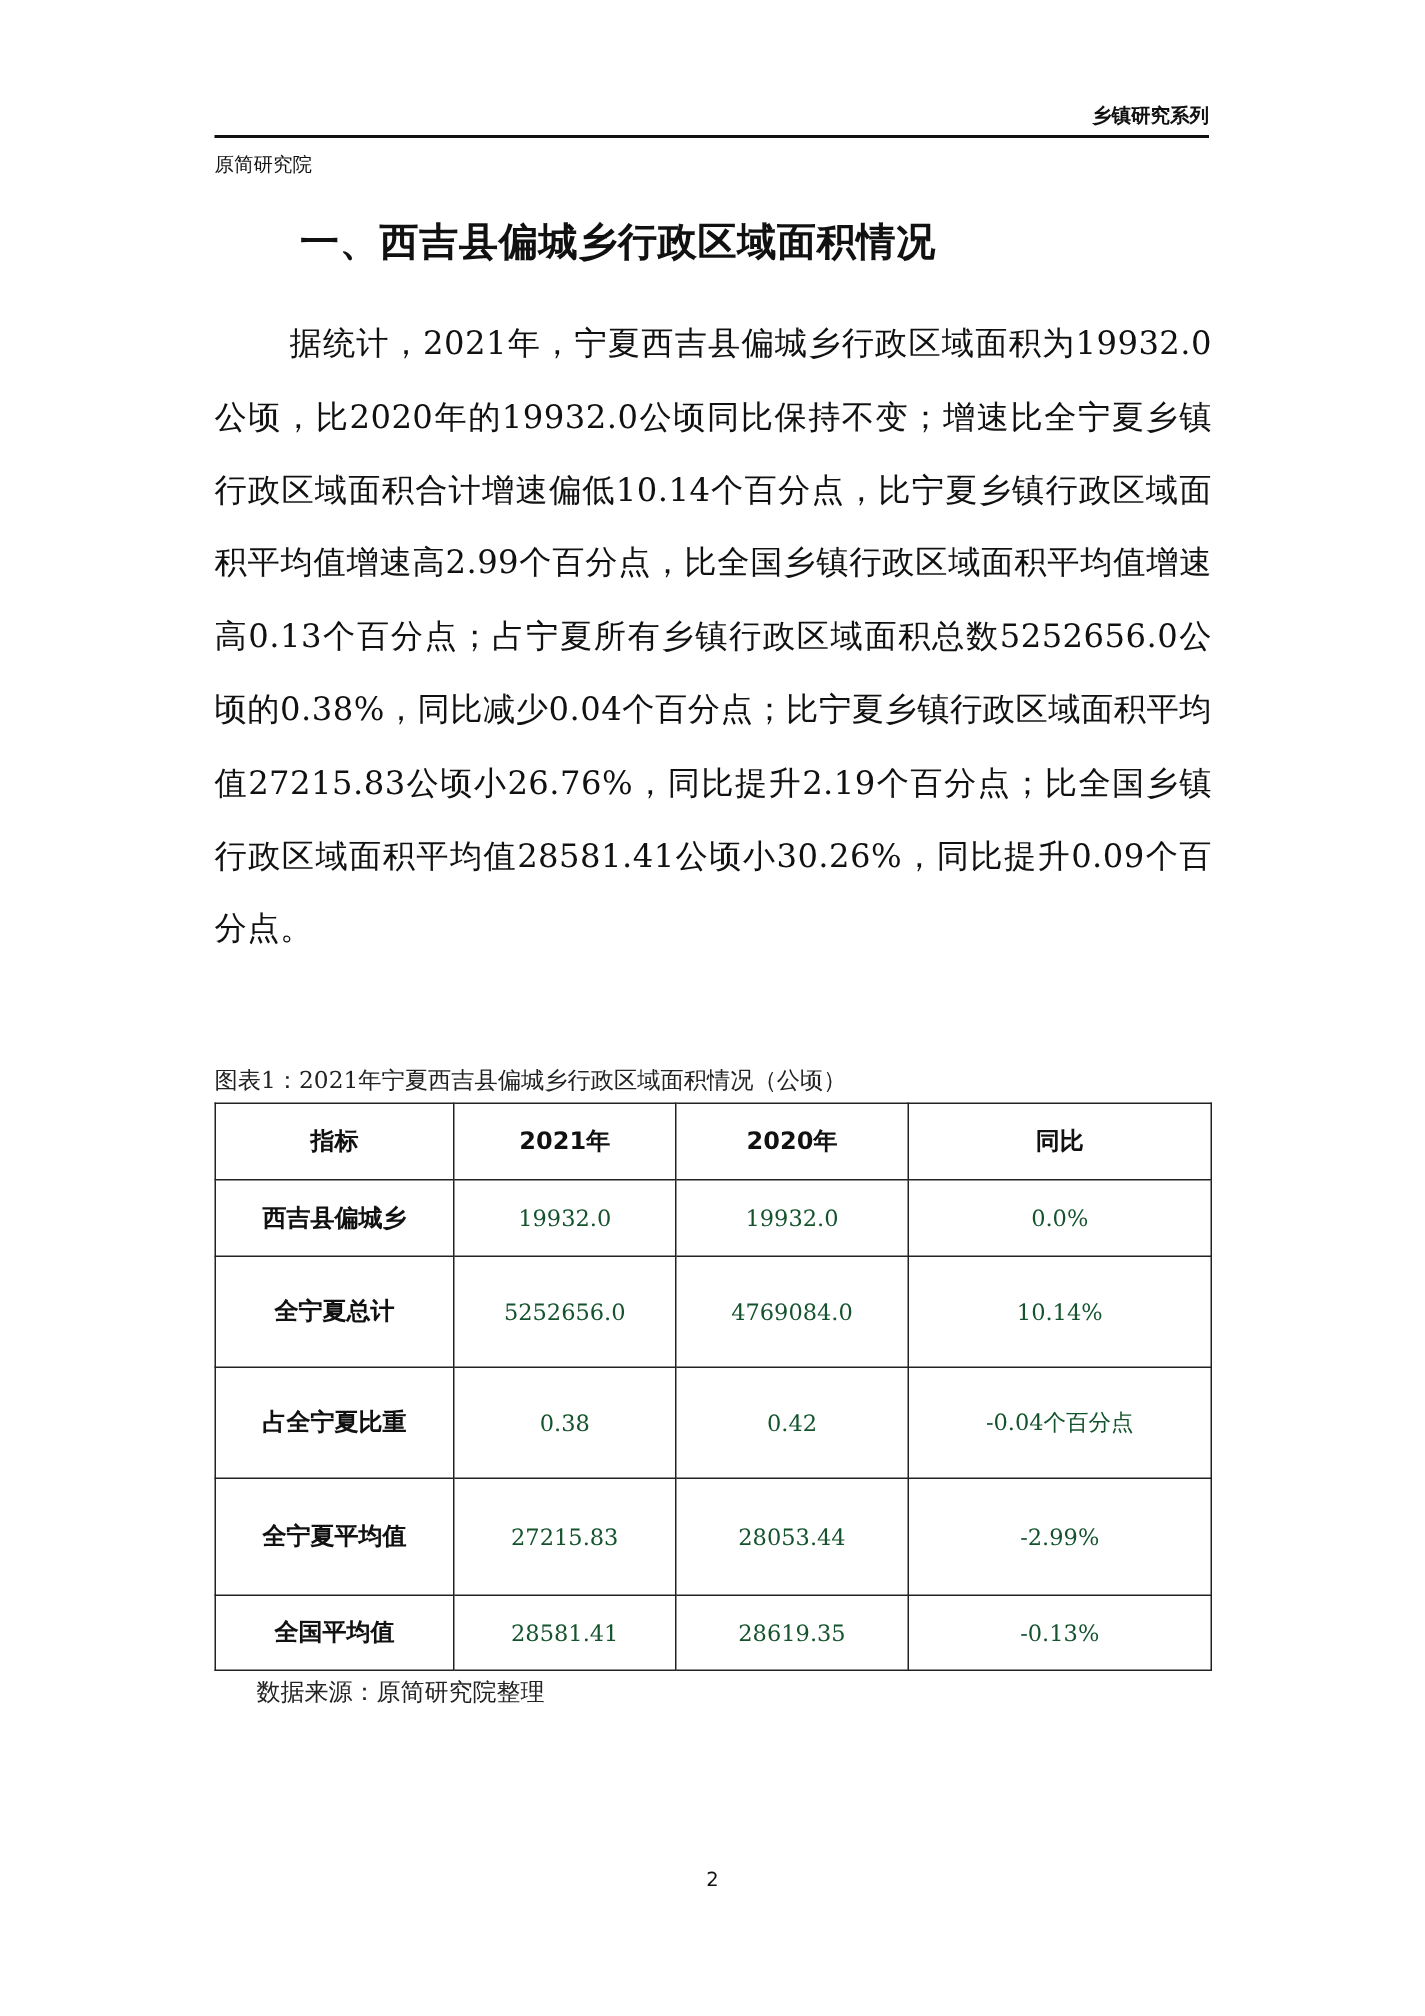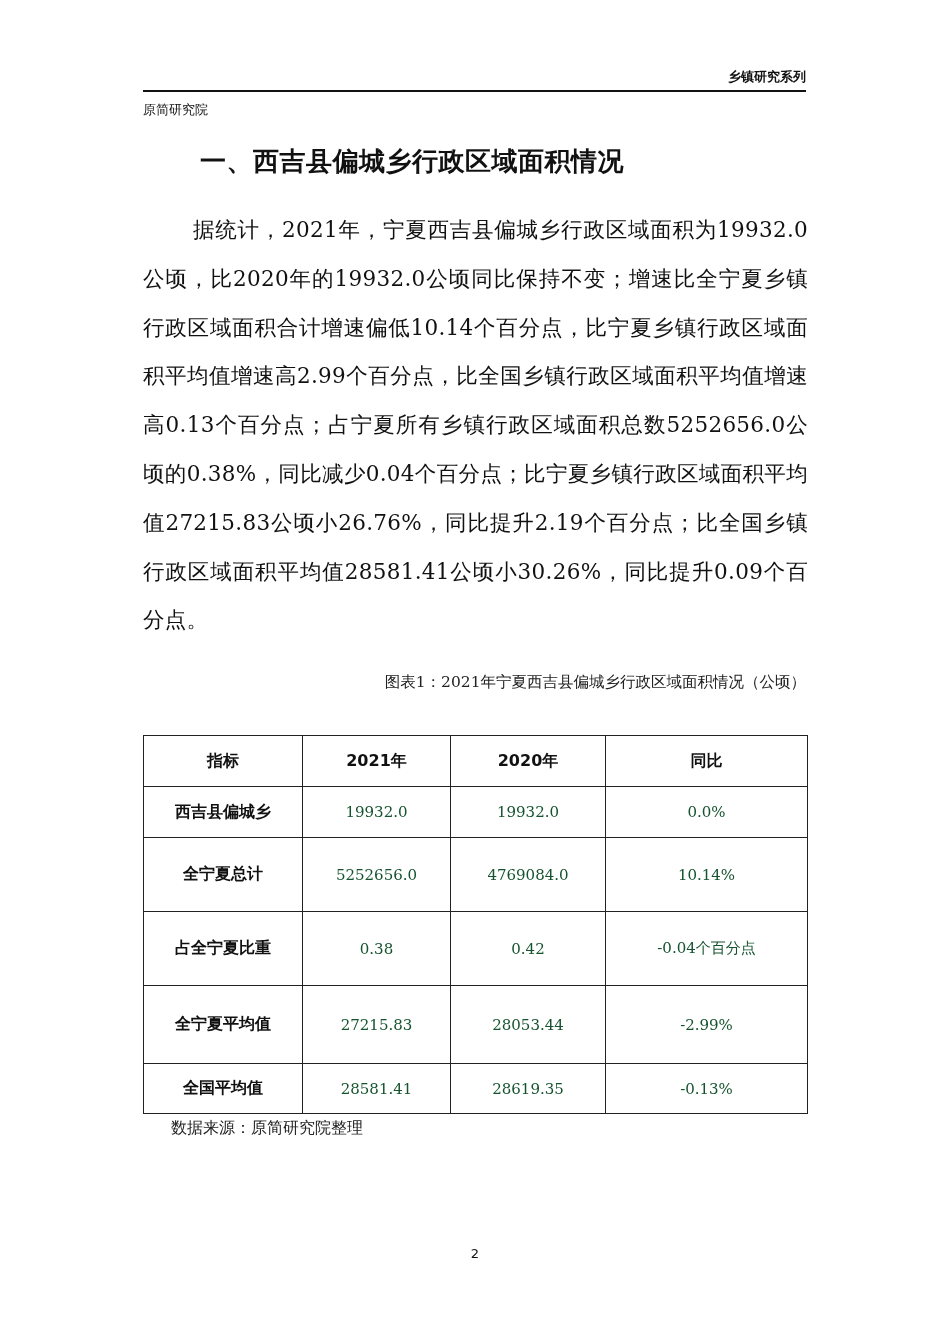--- a/index.html
+++ b/index.html
@@ -23,22 +23,22 @@
       font-weight: bold; font-size: 26px; letter-spacing: 0.5px;
       white-space: nowrap;
     }
     .para {
       position: absolute; left: 143px; top: 206px; width: 665px;
       font-size: 21.5px; line-height: 48.8px;
       text-align: justify; text-indent: 50px;
       letter-spacing: 0.3px;
     }
     .caption {
-      position: absolute; left: 143px; top: 672px; width: 663px;
-      text-align: right; font-size: 15.5px; color: #222; white-space: nowrap;
+      position: absolute; left: 143px; top: 710px; width: 663px;
+      text-align: left; font-size: 15.5px; color: #222; white-space: nowrap;
     }
     table.data {
       position: absolute; left: 143px; top: 735px;
       border-collapse: collapse; table-layout: fixed;
       width: 664px;
       padding-left: 12px;
     }
     table.data td, table.data th {
       border: 1px solid #222; text-align: center; padding: 0;
       font-size: 15px;

